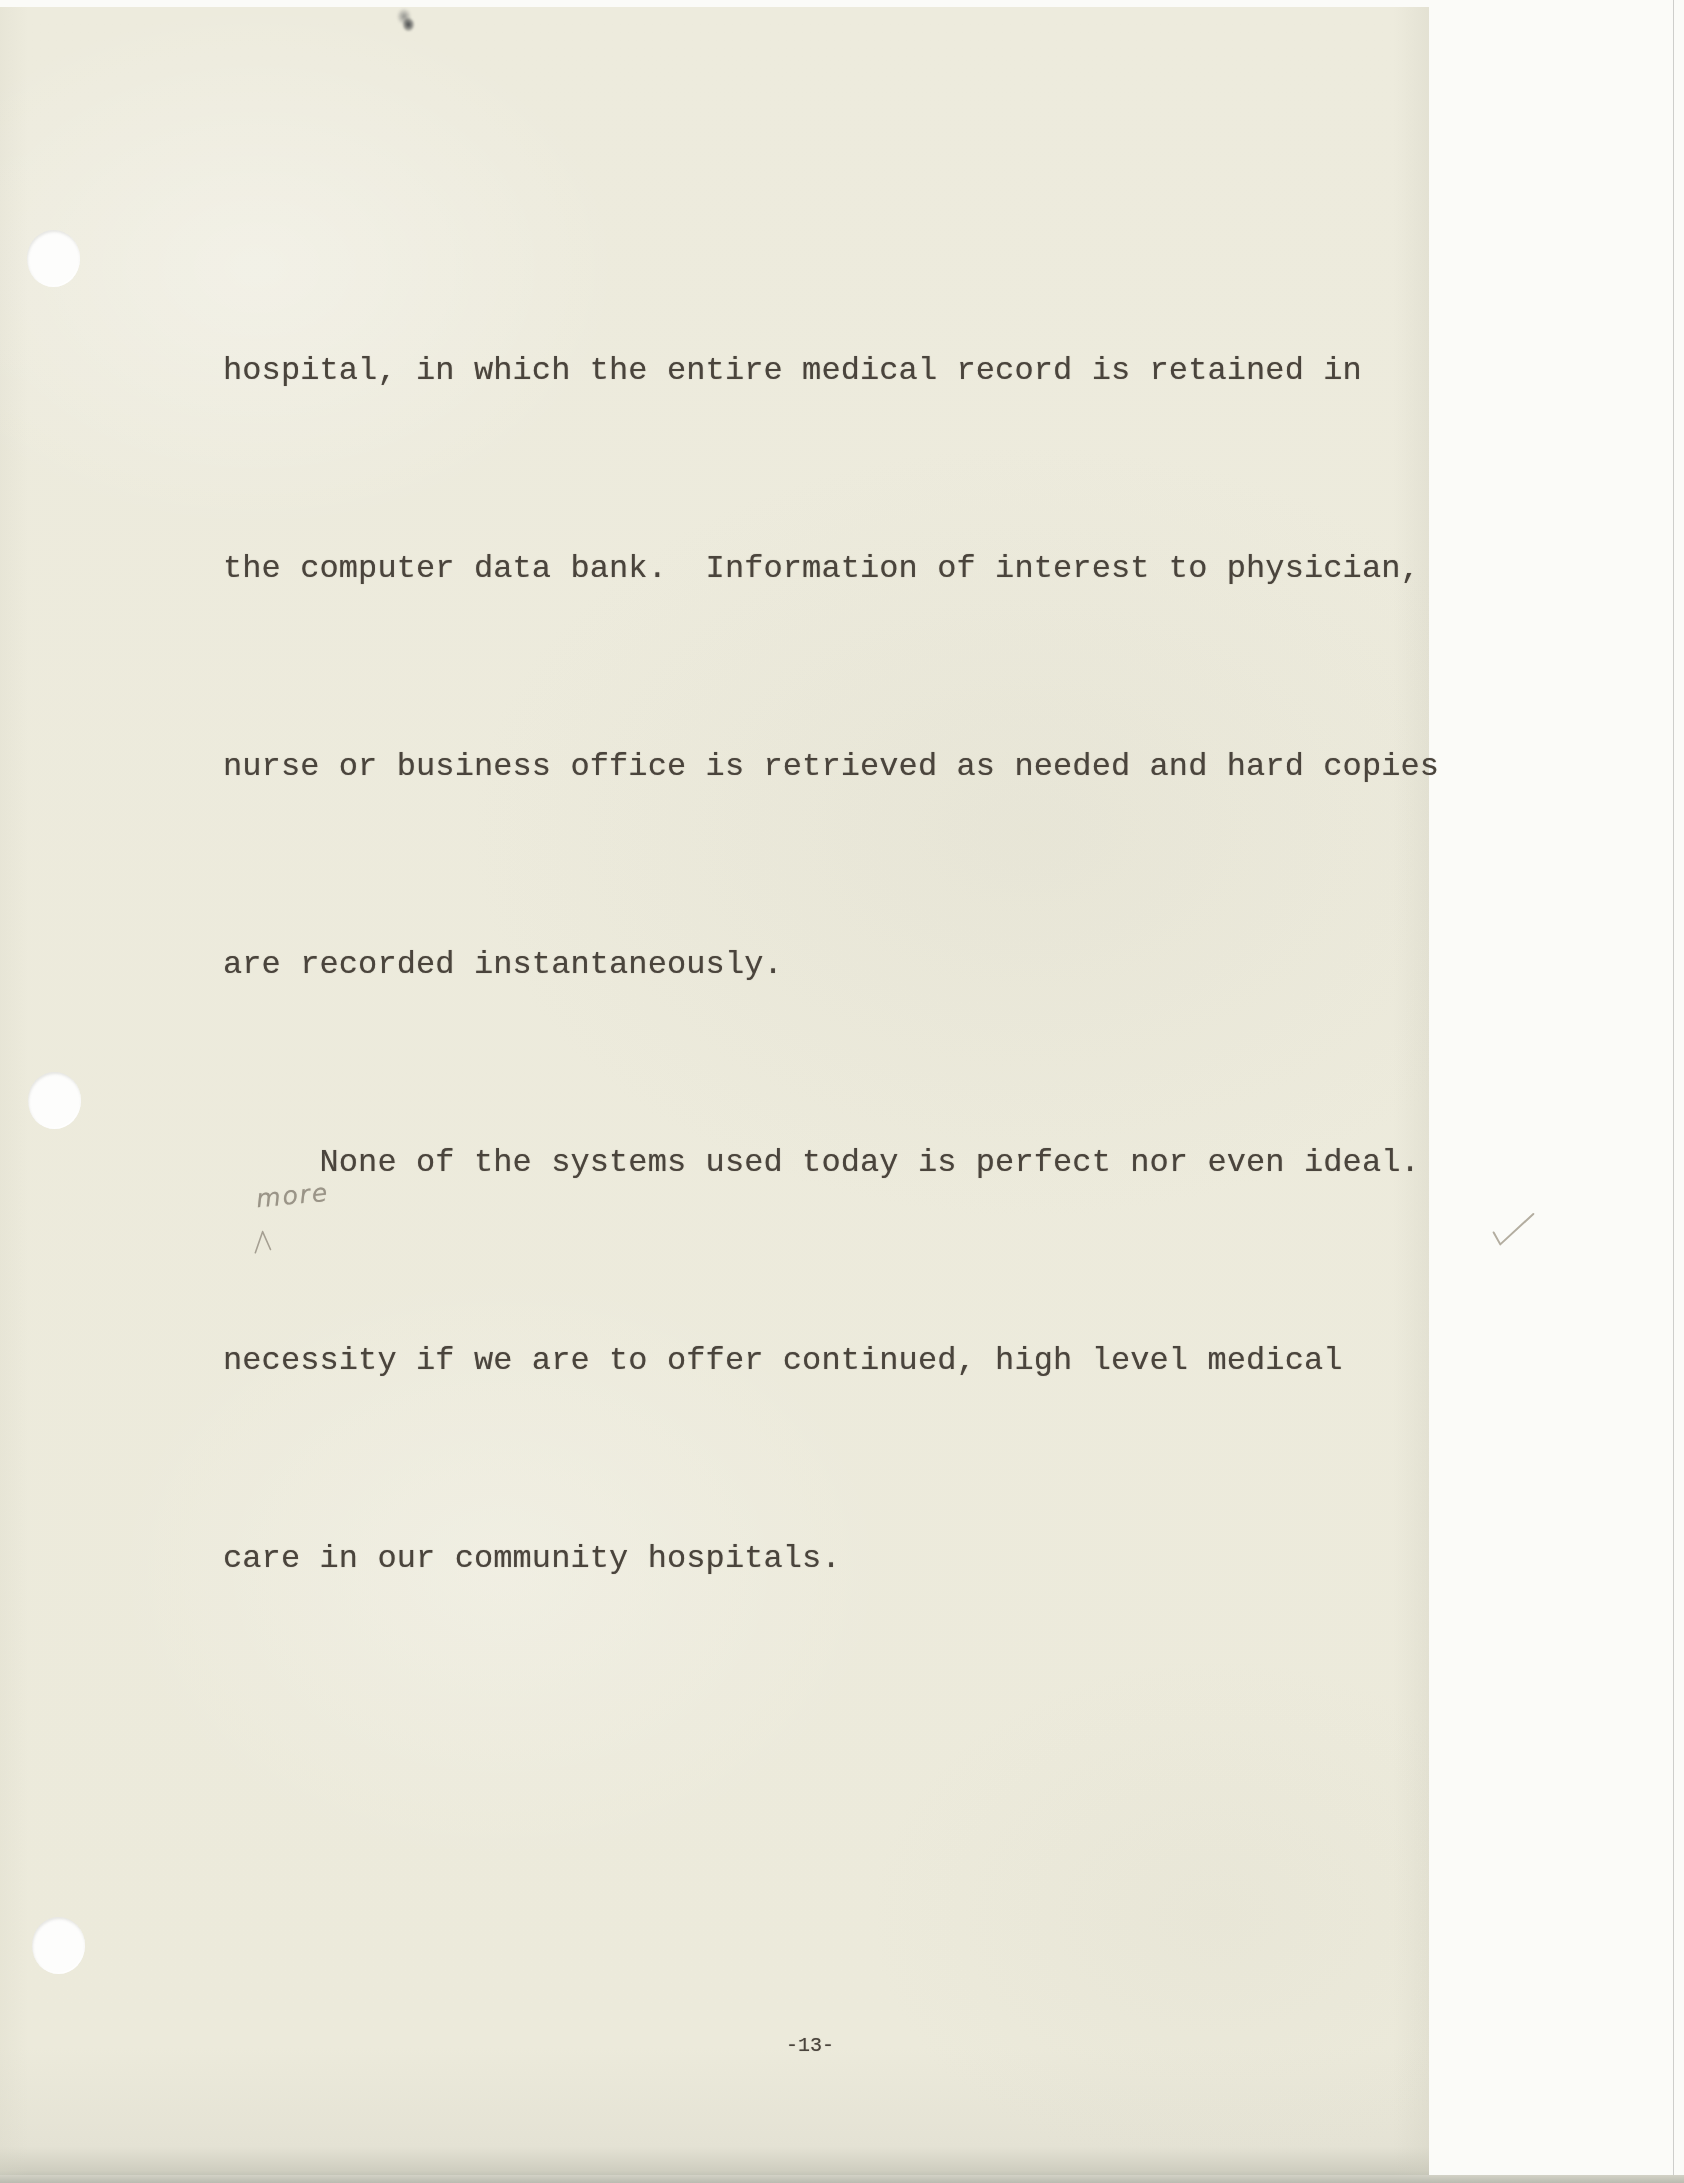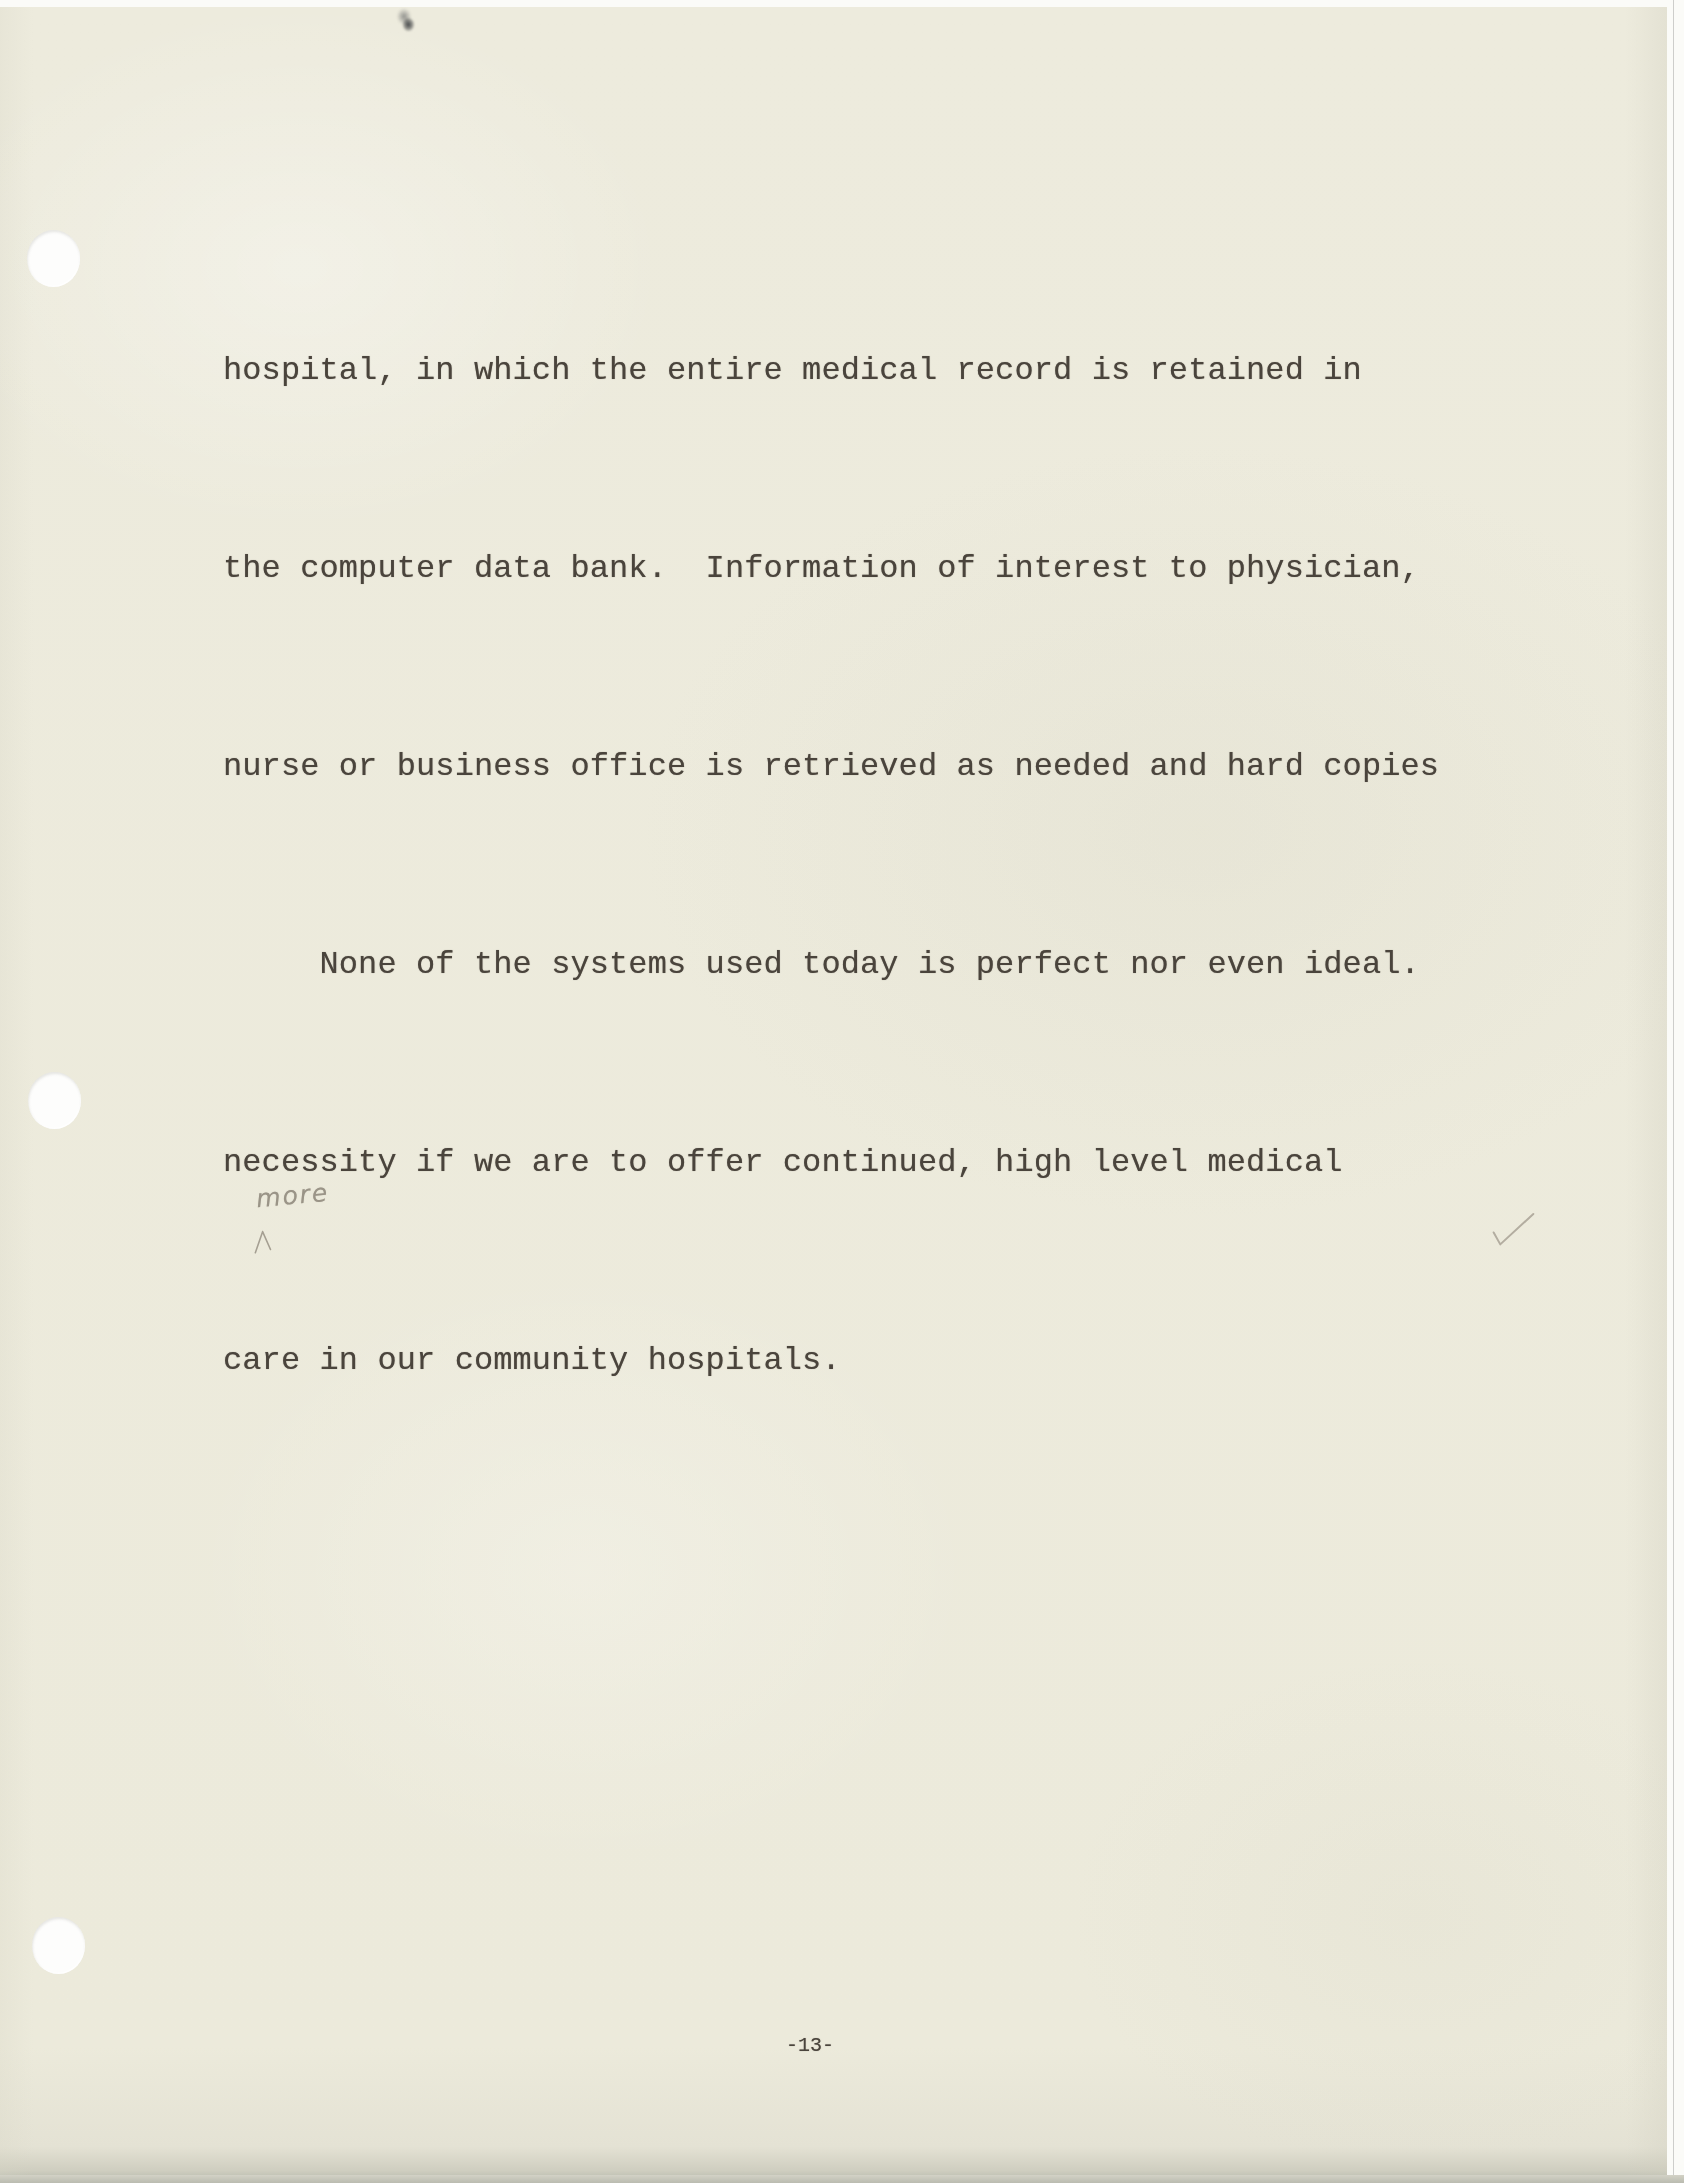--- a/index.html
+++ b/index.html
@@ -9,21 +9,21 @@
     background: #fbfbf8;
     overflow: hidden;
     font-family: "Liberation Mono", "DejaVu Sans Mono", monospace;
   }
   .scan { position: absolute; inset: 0; }
 
   
   .paper {
     position: absolute;
     left: 0; top: 6.6px;
-    width: 1667px; height: 2170px;
+    width: 1429px; height: 2170px;
     background-color: #eceadc;
     background-image:
       radial-gradient(ellipse 594px 429px at 18% 12%, rgba(255,255,255,0.30), transparent 62%),
       radial-gradient(ellipse 859px 594px at 72% 38%, rgba(219,217,201,0.30), transparent 65%),
       radial-gradient(ellipse 660px 502px at 35% 72%, rgba(255,255,252,0.22), transparent 60%),
       radial-gradient(ellipse 528px 396px at 85% 88%, rgba(221,219,203,0.25), transparent 65%),
       linear-gradient(90deg, rgba(214,212,196,0.25) 0%, transparent 2%, transparent 97.5%, rgba(205,203,188,0.30) 100%),
       linear-gradient(180deg, #edebdd 0%, #eceadb 94%, #e4e2d4 98.6%, #cfceC0 99.7%, #c0c1b4 100%);
   }
 
@@ -107,20 +107,21 @@
     <div class="smudge"></div>
 
     <div class="hole hole-1"></div>
     <div class="hole hole-2"></div>
     <div class="hole hole-3"></div>
 
     <div class="typed">
       <div class="line">hospital, in which the entire medical record is retained in</div>
       <div class="line">the computer data bank.  Information of interest to physician,</div>
       <div class="line">nurse or business office is retrieved as needed and hard copies</div>
+      <div class="line">are recorded instantaneously.</div>
       <div class="line">     None of the systems used today is perfect nor even ideal.</div>
       <div class="line">necessity if we are to offer continued, high level medical</div>
       <div class="line">care in our community hospitals.</div>
       
       
       
       
       
       
       

